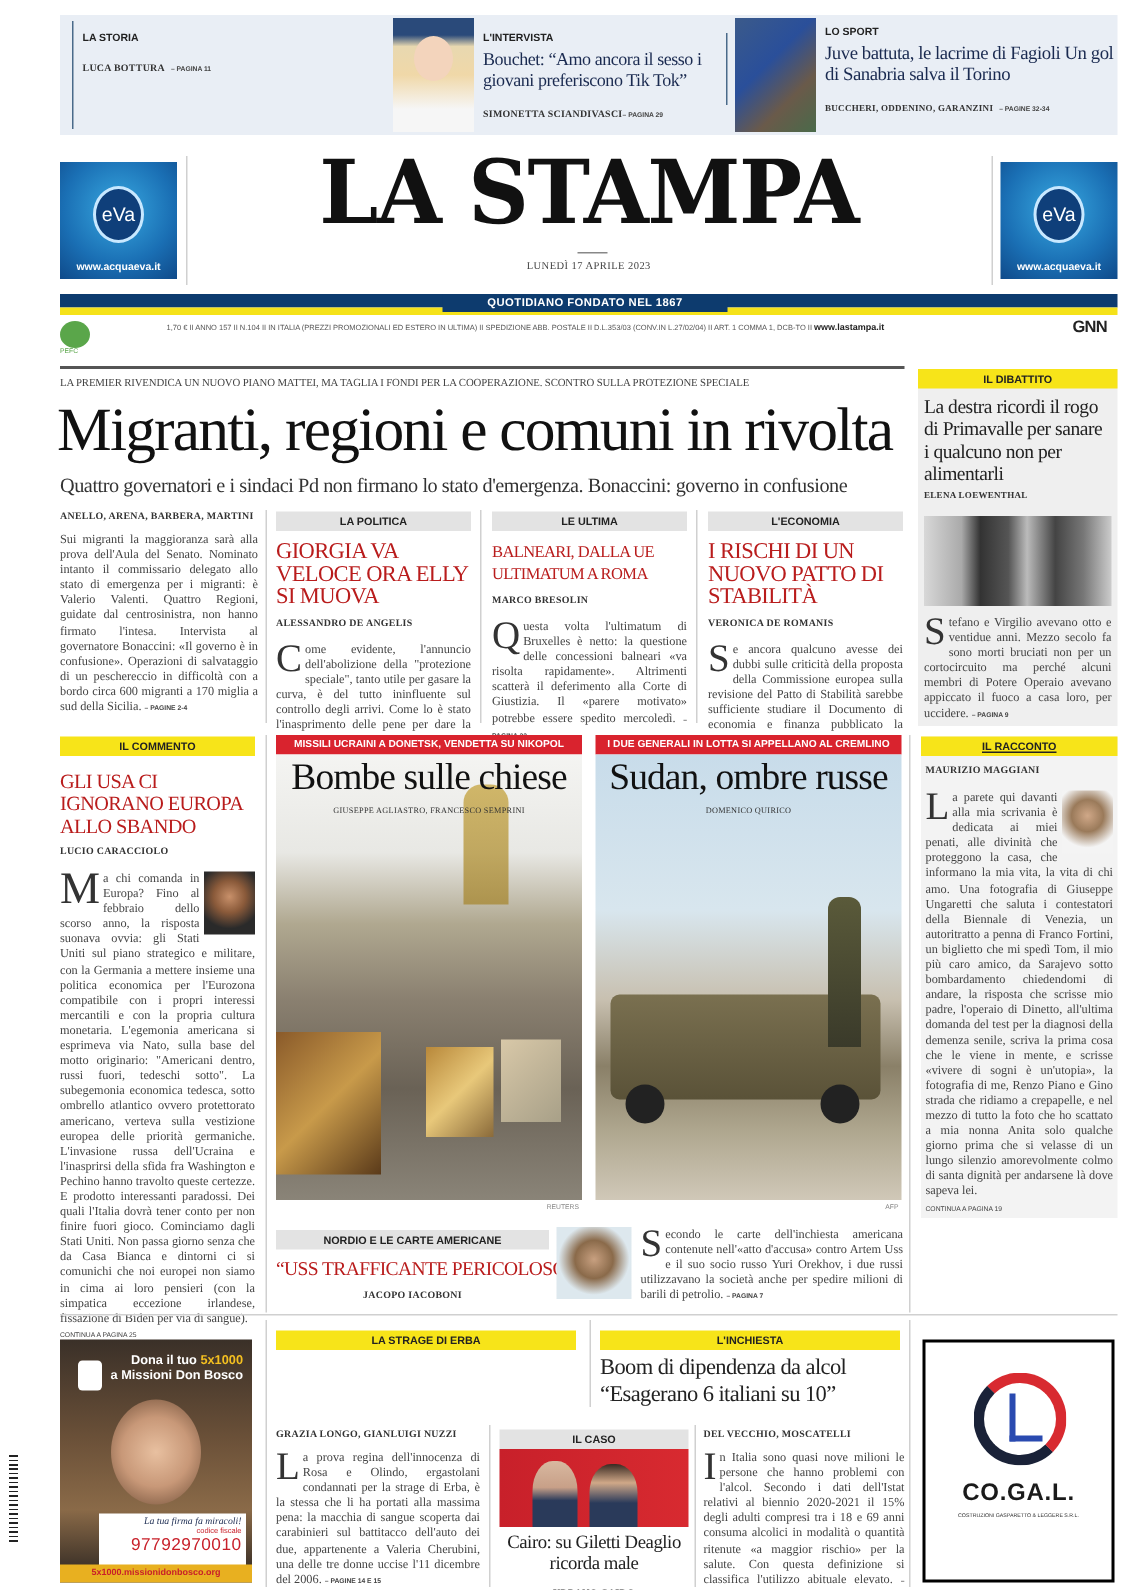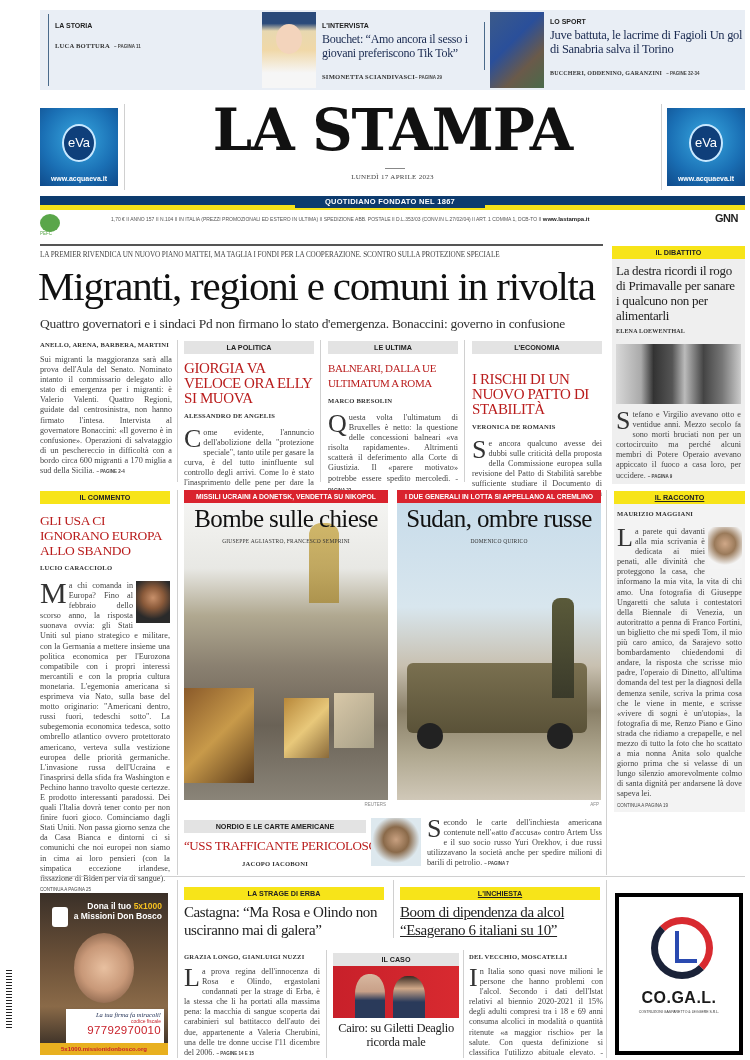--- a/index.html
+++ b/index.html
@@ -93,21 +93,21 @@
 <div class="vline" style="left:320px;top:340px;height:142px;"></div>
 <div class="abs" style="left:328px;top:341px;width:130px;">
   <div class="kicker gray">LE ULTIMA</div>
   <div class="headc" style="font-size:11px;line-height:15px;margin-top:7px;">BALNEARI, DALLA UE ULTIMATUM A ROMA</div>
   <div class="byline" style="margin-top:6px;">MARCO BRESOLIN</div>
   <div class="txt" style="margin-top:9px;"><span class="drop">Q</span><span>uesta volta l'ultimatum di Bruxelles è netto: la questione delle concessioni balneari «va risolta rapidamente». Altrimenti scatterà il deferimento alla Corte di Giustizia. Il «parere motivato» potrebbe essere spedito mercoledì.</span> <span class="pg">– PAGINA 22</span></div>
 </div>
 <div class="vline" style="left:464px;top:340px;height:142px;"></div>
 <div class="abs" style="left:472px;top:341px;width:130px;">
   <div class="kicker gray">L'ECONOMIA</div>
-  <div class="headc" style="font-size:15px;line-height:15px;margin-top:18px;">I RISCHI DI UN NUOVO PATTO DI STABILITÀ</div>
+  <div class="headc" style="font-size:15px;line-height:15px;margin-top:7px;">I RISCHI DI UN NUOVO PATTO DI STABILITÀ</div>
   <div class="byline" style="margin-top:6px;">VERONICA DE ROMANIS</div>
   <div class="txt" style="margin-top:9px;"><span class="drop">S</span><span>e ancora qualcuno avesse dei dubbi sulle criticità della proposta della Commissione europea sulla revisione del Patto di Stabilità sarebbe sufficiente studiare il Documento di economia e finanza pubblicato la scorsa settimana.</span> <span class="pg">– PAGINA 25</span></div>
 </div>
 
 <div class="abs" style="left:612px;top:246px;width:133px;height:238px;background:#efefef;padding:0 4px;">
   <div class="kicker yellow" style="margin:0 -4px;">IL DIBATTITO</div>
   <div style="font-size:13px;line-height:15px;margin-top:4px;color:#222;letter-spacing:-0.3px;">La destra ricordi il rogo di Primavalle per sanare i qualcuno non per alimentarli</div>
   <div class="byline" style="margin-top:5px;font-size:6px;">ELENA LOEWENTHAL</div>
   <div class="photo" style="position:relative;margin-top:10px;height:60px;background:linear-gradient(90deg,#d8d8d8 0%,#aaa 20%,#333 30%,#555 45%,#bbb 55%,#444 70%,#777 85%,#ccc 100%);"></div>
   <div class="txt" style="margin-top:6px;"><span class="drop">S</span><span>tefano e Virgilio avevano otto e ventidue anni. Mezzo secolo fa sono morti bruciati non per un cortocircuito ma perché alcuni membri di Potere Operaio avevano appiccato il fuoco a casa loro, per uccidere.</span> <span class="pg">– PAGINA 9</span></div>
@@ -182,47 +182,46 @@
     <div style="font-style:italic;font-size:6.5px;color:#1a2a50;margin-top:2px;text-align:right;padding-right:3px;">La tua firma fa miracoli!</div>
     <div class="sans" style="font-size:5px;color:#c8202a;text-align:right;padding-right:3px;">codice fiscale</div>
     <div class="sans" style="font-size:11.5px;color:#c8202a;text-align:right;padding-right:3px;letter-spacing:0.3px;">97792970010</div>
   </div>
   <div class="sans" style="position:absolute;left:0;right:0;bottom:0;height:12px;background:#e8b020;color:#c8202a;font-size:6px;font-weight:bold;text-align:center;line-height:12px;">5x1000.missionidonbosco.org</div>
 </div>
 <div class="vline" style="left:177px;top:880px;height:178px;"></div>
 
 <div class="abs" style="left:184px;top:887px;width:200px;">
   <div class="kicker yellow">LA STRAGE DI ERBA</div>
-  <div style="font-size:15px;line-height:18px;margin-top:3px;color:#222;letter-spacing:-0.4px;">Castagna: “Ma Rosa e Olindo non usciranno mai di galera”</div>
 </div>
 <div class="abs byline" style="left:184px;top:953px;">GRAZIA LONGO, GIANLUIGI NUZZI</div>
 <div class="abs txt" style="left:184px;top:967px;width:136px;"><span class="drop">L</span><span>a prova regina dell'innocenza di Rosa e Olindo, ergastolani condannati per la strage di Erba, è la stessa che li ha portati alla massima pena: la macchia di sangue scoperta dai carabinieri sul battitacco dell'auto dei due, appartenente a Valeria Cherubini, una delle tre donne uccise l'11 dicembre del 2006.</span> <span class="pg">– PAGINE 14 E 15</span></div>
 <div class="vline" style="left:393px;top:880px;height:58px;"></div>
 <div class="vline" style="left:326px;top:950px;height:108px;"></div>
 
 <div class="abs" style="left:333px;top:953px;width:126px;">
   <div class="kicker gray">IL CASO</div>
   <div class="photo" style="position:relative;height:52px;background:linear-gradient(90deg,#c8202a 0%,#d82a30 100%);">
     <div style="position:absolute;left:22px;top:8px;width:30px;height:44px;border-radius:45% 45% 0 0;background:linear-gradient(180deg,#d8b8a0 0%,#c8a088 40%,#2a3a5a 60%);"></div>
     <div style="position:absolute;left:60px;top:10px;width:32px;height:42px;border-radius:45% 45% 0 0;background:linear-gradient(180deg,#3a2a22 0%,#d0a888 30%,#2a3a5a 62%);"></div>
   </div>
   <div style="font-size:12.5px;line-height:14px;margin-top:3px;text-align:center;color:#222;letter-spacing:-0.3px;">Cairo: su Giletti Deaglio ricorda male</div>
   <div style="text-align:center;margin-top:2px;"><span class="byline">URBANO CAIRO</span> </div>
 </div>
 <div class="vline" style="left:463px;top:950px;height:108px;"></div>
 
-<div class="abs" style="left:400px;top:887px;width:200px;text-decoration:underline;">
+<div class="abs" style="left:400px;top:887px;width:200px;">
   <div class="kicker yellow">L'INCHIESTA</div>
   <div style="font-size:15px;line-height:18px;margin-top:3px;color:#222;letter-spacing:-0.4px;">Boom di dipendenza da alcol “Esagerano 6 italiani su 10”</div>
 </div>
 <div class="abs byline" style="left:469px;top:953px;">DEL VECCHIO, MOSCATELLI</div>
 <div class="abs txt" style="left:469px;top:967px;width:134px;"><span class="drop">I</span><span>n Italia sono quasi nove milioni le persone che hanno problemi con l'alcol. Secondo i dati dell'Istat relativi al biennio 2020-2021 il 15% degli adulti compresi tra i 18 e 69 anni consuma alcolici in modalità o quantità ritenute «a maggior rischio» per la salute. Con questa definizione si classifica l'utilizzo abituale elevato.</span> <span class="pg">– PAGINE 20 E 21</span></div>
 <div class="vline" style="left:606px;top:880px;height:178px;"></div>
 
-<div class="abs" style="left:615px;top:893px;width:128px;height:162px;border:4px solid #000000;background:#fff;">
+<div class="abs" style="left:615px;top:893px;width:128px;height:162px;border:2px solid #000000;background:#fff;">
   <div style="position:absolute;left:32px;top:20px;width:62px;height:62px;border-radius:50%;border:7px solid #1a2238;border-right-color:#d82a30;border-top-color:#d82a30;"></div>
   <div style="position:absolute;left:56px;top:34px;width:4px;height:32px;background:#2a4ab0;"></div>
   <div style="position:absolute;left:56px;top:62px;width:22px;height:4px;background:#2a4ab0;"></div>
   <div class="sans" style="position:absolute;left:0;right:0;top:92px;text-align:center;font-size:16px;font-weight:bold;color:#1a1a1a;letter-spacing:0.5px;">CO.GA.L.</div>
   <div class="sans" style="position:absolute;left:0;right:0;top:113px;text-align:center;font-size:3.5px;color:#333;">COSTRUZIONI GASPARETTO &amp; LEGGERE S.R.L.</div>
 </div>
 
 <div class="abs" style="left:6px;top:970px;width:6px;height:60px;background:repeating-linear-gradient(180deg,#222 0,#222 1px,#fff 1px,#fff 3px);"></div>
 
 </body></html>

